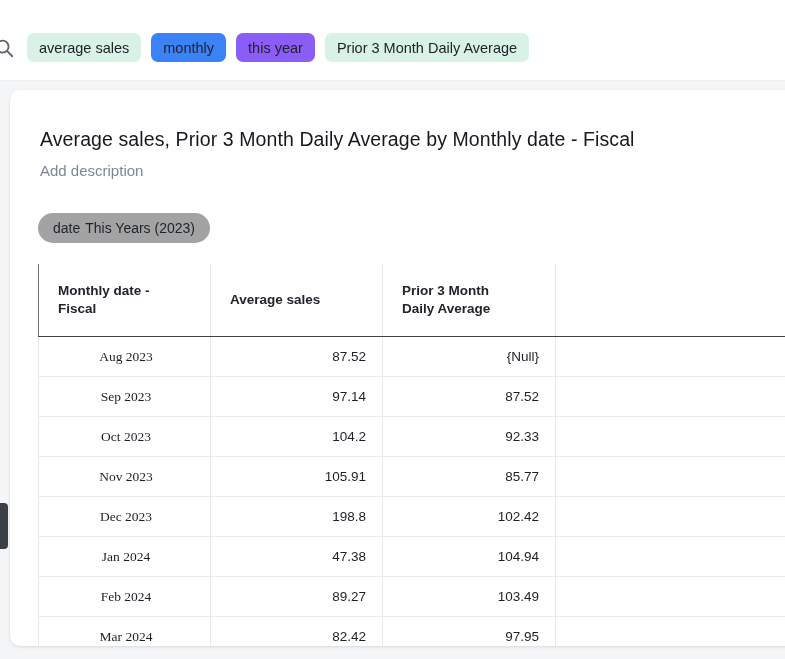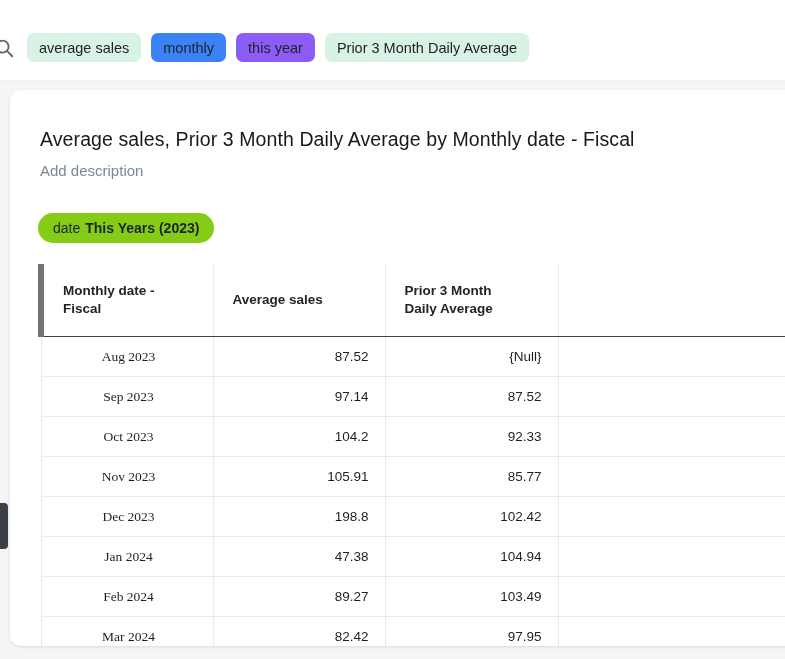--- a/index.html
+++ b/index.html
@@ -33,39 +33,39 @@
   }
   .card h1{
     margin:38px 0 0 30px;font-size:19.5px;font-weight:400;color:#16191f;
     letter-spacing:.1px;
   }
   .desc{
     margin:11px 0 0 30px;font-size:15px;color:#7d8794;cursor:pointer;
   }
   .filter-chip{
     margin:34px 0 0 28px;display:inline-flex;align-items:center;height:30px;
-    padding:0 15px;border-radius:17px;background:#84cc16;font-size:14px;color:#1d232b;
+    padding:0 15px;border-radius:17px;background:#a3a3a3;font-size:14px;color:#1d232b;
     cursor:pointer;
   }
   .filter-chip .fname{margin-right:5px;font-weight:400;}
-  .filter-chip .fval{font-weight:bold;text-align:right;}
+  .filter-chip .fval{font-weight:normal;text-align:right;}
   
   table.data-table{
     margin:21px 0 0 28px;width:calc(100% - 28px);
     border-collapse:collapse;table-layout:fixed;
     font-size:13.5px;color:#1c2026;
   }
   .data-table th{
     height:56px;text-align:left;vertical-align:middle;
     font-size:13.5px;font-weight:bold;line-height:18px;color:#21252b;
     padding:8px 40px 8px 19px;
     border-bottom:1.5px solid #3f4349;
   }
   .data-table th:nth-child(-n+3){border-right:1px solid #e8eaed;}
-  .data-table th:first-child{border-left:6px solid #737373;}
+  .data-table th:first-child{border-left:1px solid #737373;}
   .data-table td{
     height:39px;padding:0 16px 0 19px;
     border-bottom:1px solid #e8eaed;
   }
   .data-table td:nth-child(-n+3){border-right:1px solid #e8eaed;}
   .data-table td:first-child{border-left:1px solid #e8eaed;}
   td.c-left{text-align:center;font-family:Liberation Serif, serif;}
   td.c-right{text-align:right;padding-right:16px;padding-left:8px;}
   td.c-empty{border-right:none;}
   

